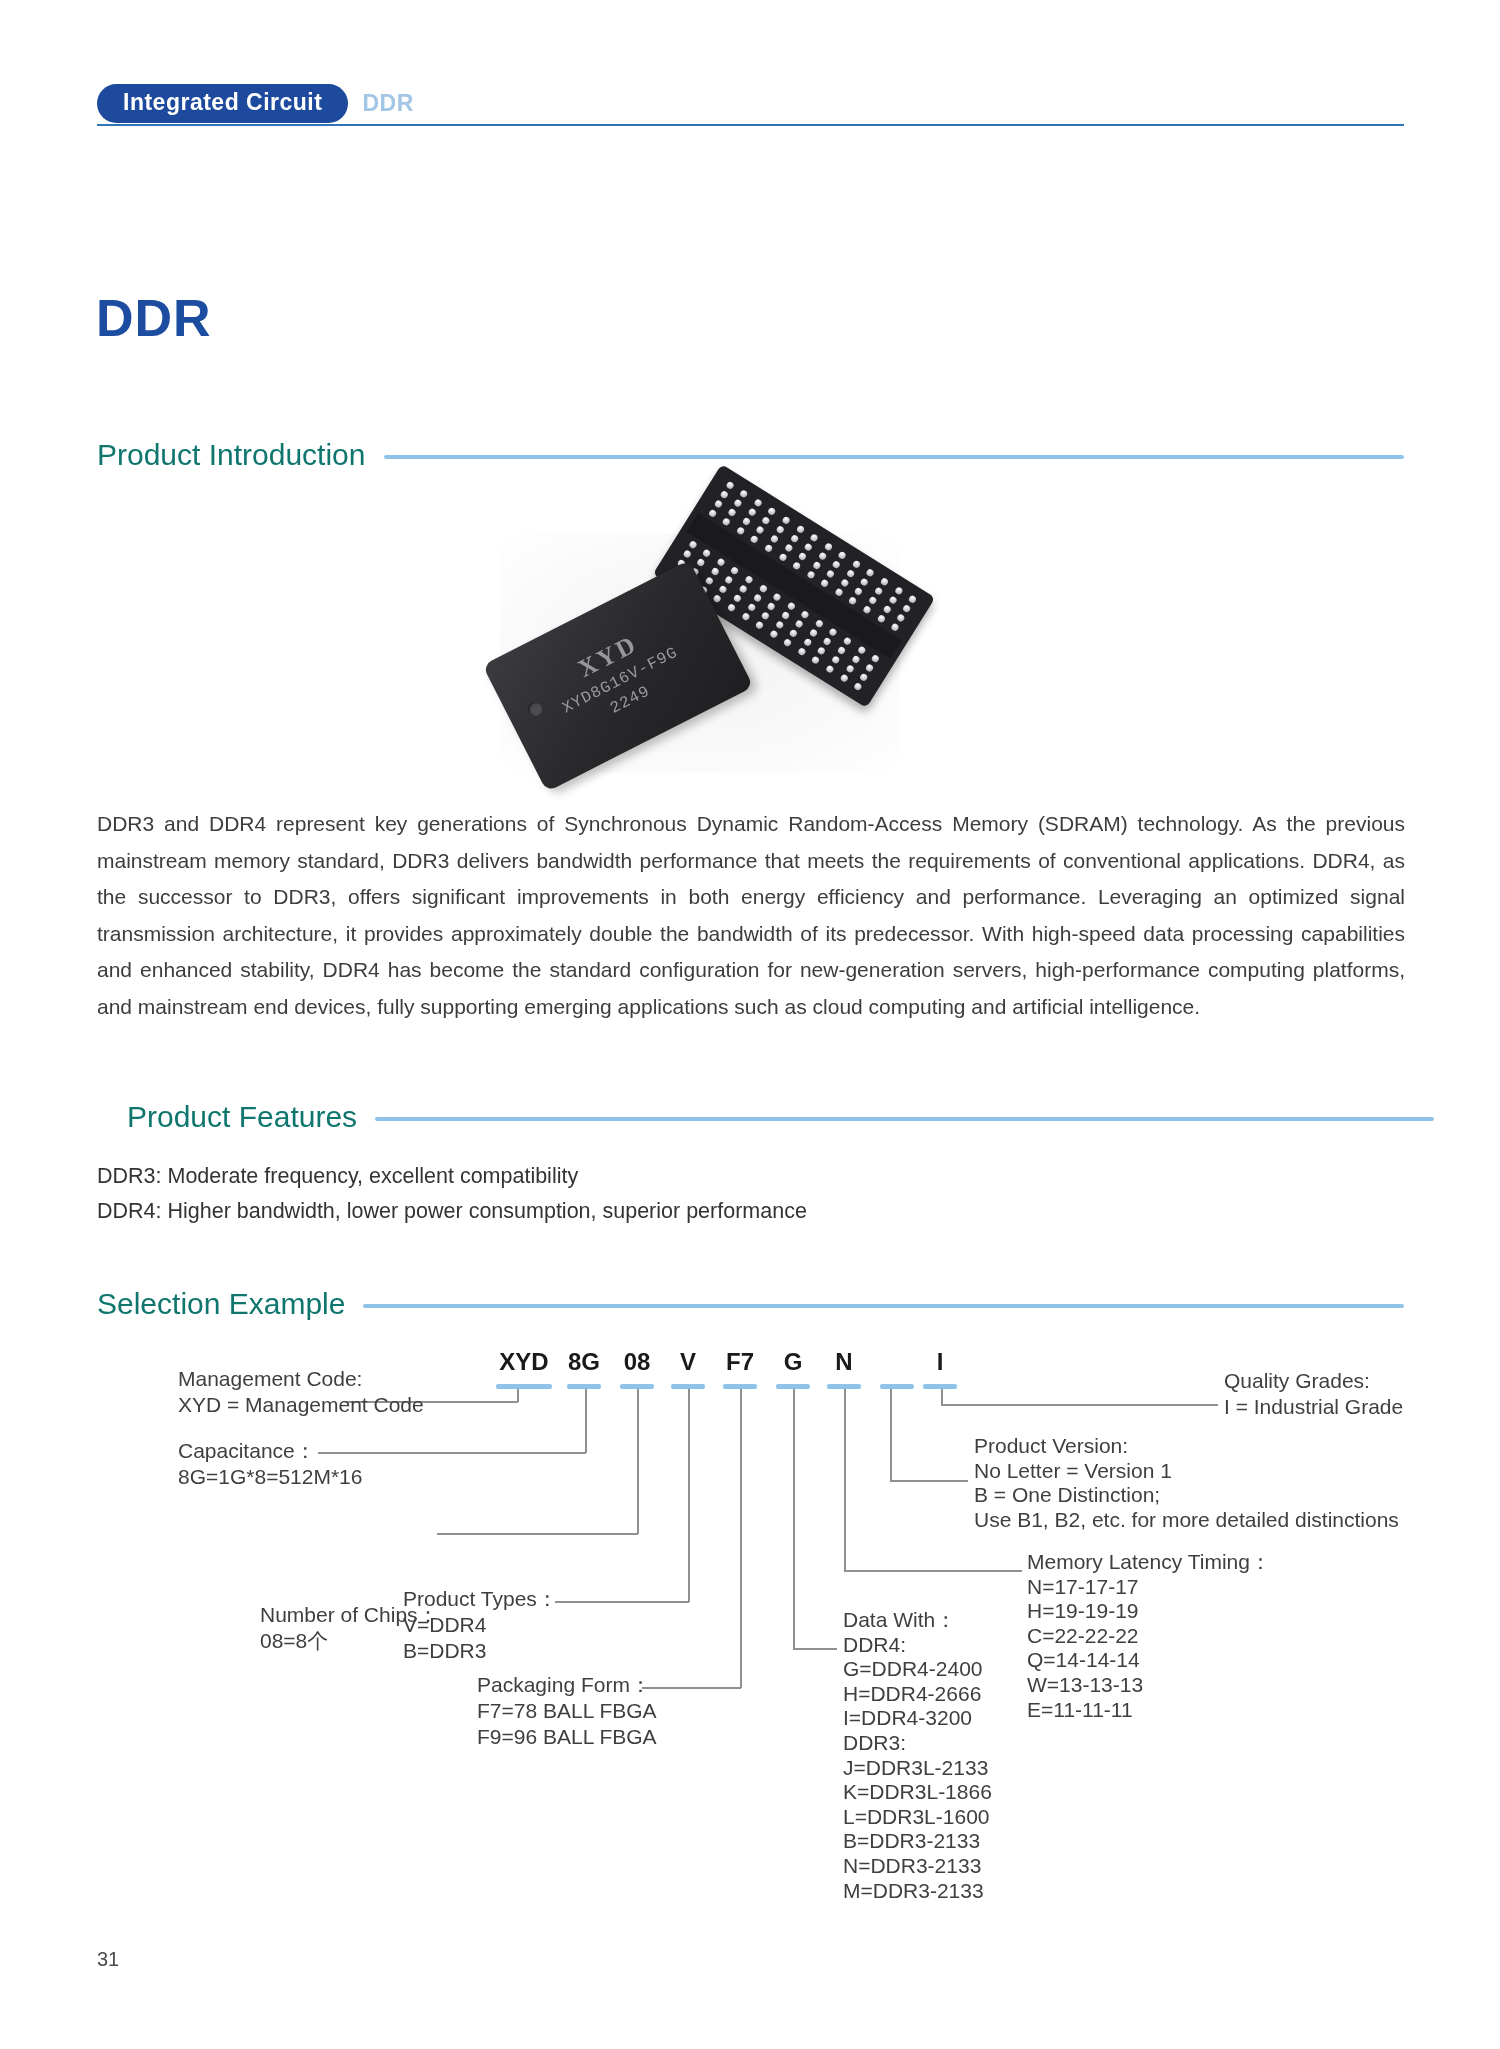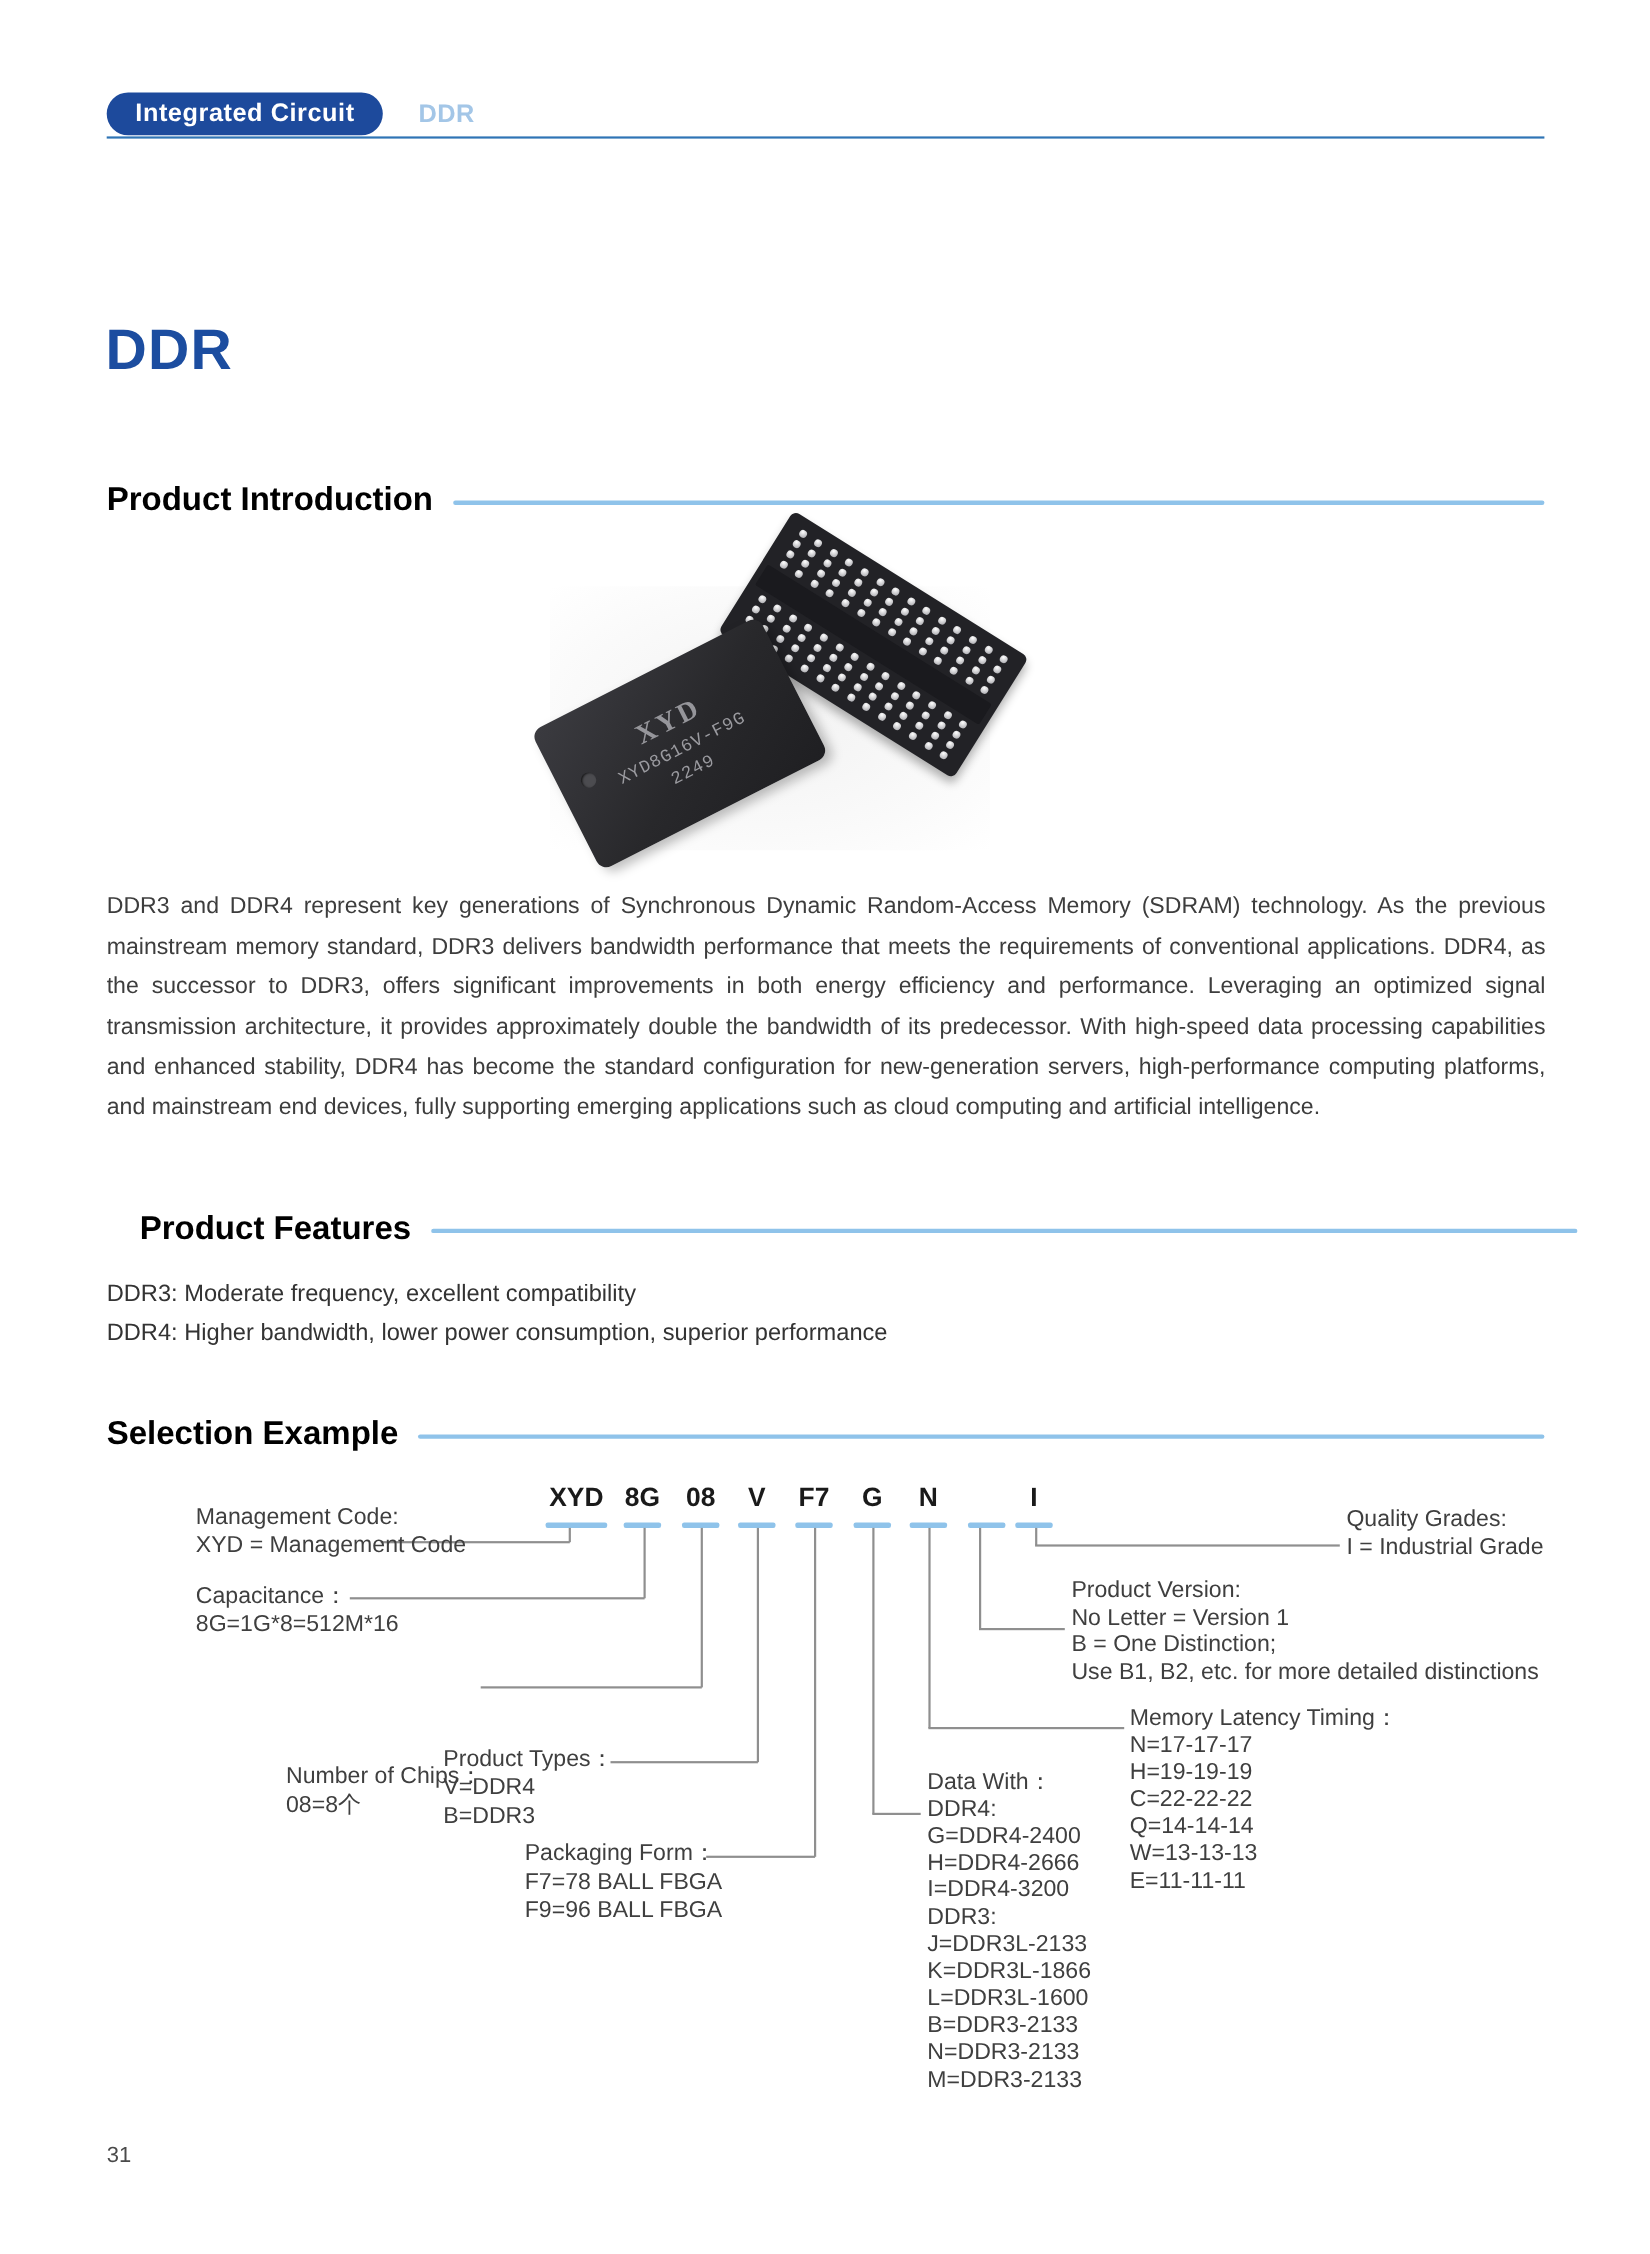--- a/index.html
+++ b/index.html
@@ -6,34 +6,34 @@
   * { margin:0; padding:0; box-sizing:border-box; }
   html,body { background:#fff; }
   body {
     font-family:"Liberation Sans", sans-serif;
     width:1500px; height:2049px; position:relative; overflow:hidden;
     color:#3d3d3d;
   }
   .abs { position:absolute; }
 
   
-  .header-row { left:97px; top:84px; width:1307px; display:flex; align-items:center; gap:32px; }
+  .header-row { left:97px; top:84px; width:1307px; display:flex; align-items:center; gap:14px; }
   .badge {
     background:#1d4a9c; color:#fff; font-weight:bold; font-size:23px;
     padding:5px 26px 7px 26px; border-radius:20px; letter-spacing:0.5px;
   }
   .header-cat { color:#a3c6e7; font-weight:bold; font-size:23px; letter-spacing:0.5px; }
   .header-rule { left:97px; top:124px; width:1307px; height:0; border-top:2px solid #2f74b5; }
 
   
   .page-title { left:96px; top:288px; font-size:52px; font-weight:bold; color:#1c4da0; letter-spacing:1px; }
 
   
   .section-row { width:1307px; left:97px; display:flex; align-items:center; gap:18px; }
-  .section-heading { font-size:30px; font-weight:bold; color:#000000; white-space:nowrap; }
+  .section-heading { font-size:30px; font-weight:normal; color:#0f766e; white-space:nowrap; }
   .section-line { flex:1; height:4px; background:#8fc3ea; border-radius:2px; margin-top:4px; }
 
   
   .photo {
     left:500px; top:533px; width:400px; height:240px;
     background:radial-gradient(ellipse at 50% 50%, #f2f2f2 0%, #fafafa 65%, #ffffff 100%);
   }
   .chip-face {
     position:absolute; left:2px; top:72px; width:232px; height:142px;
     background:linear-gradient(145deg,#3b3b40 0%, #28282b 55%, #1f1f22 100%);

